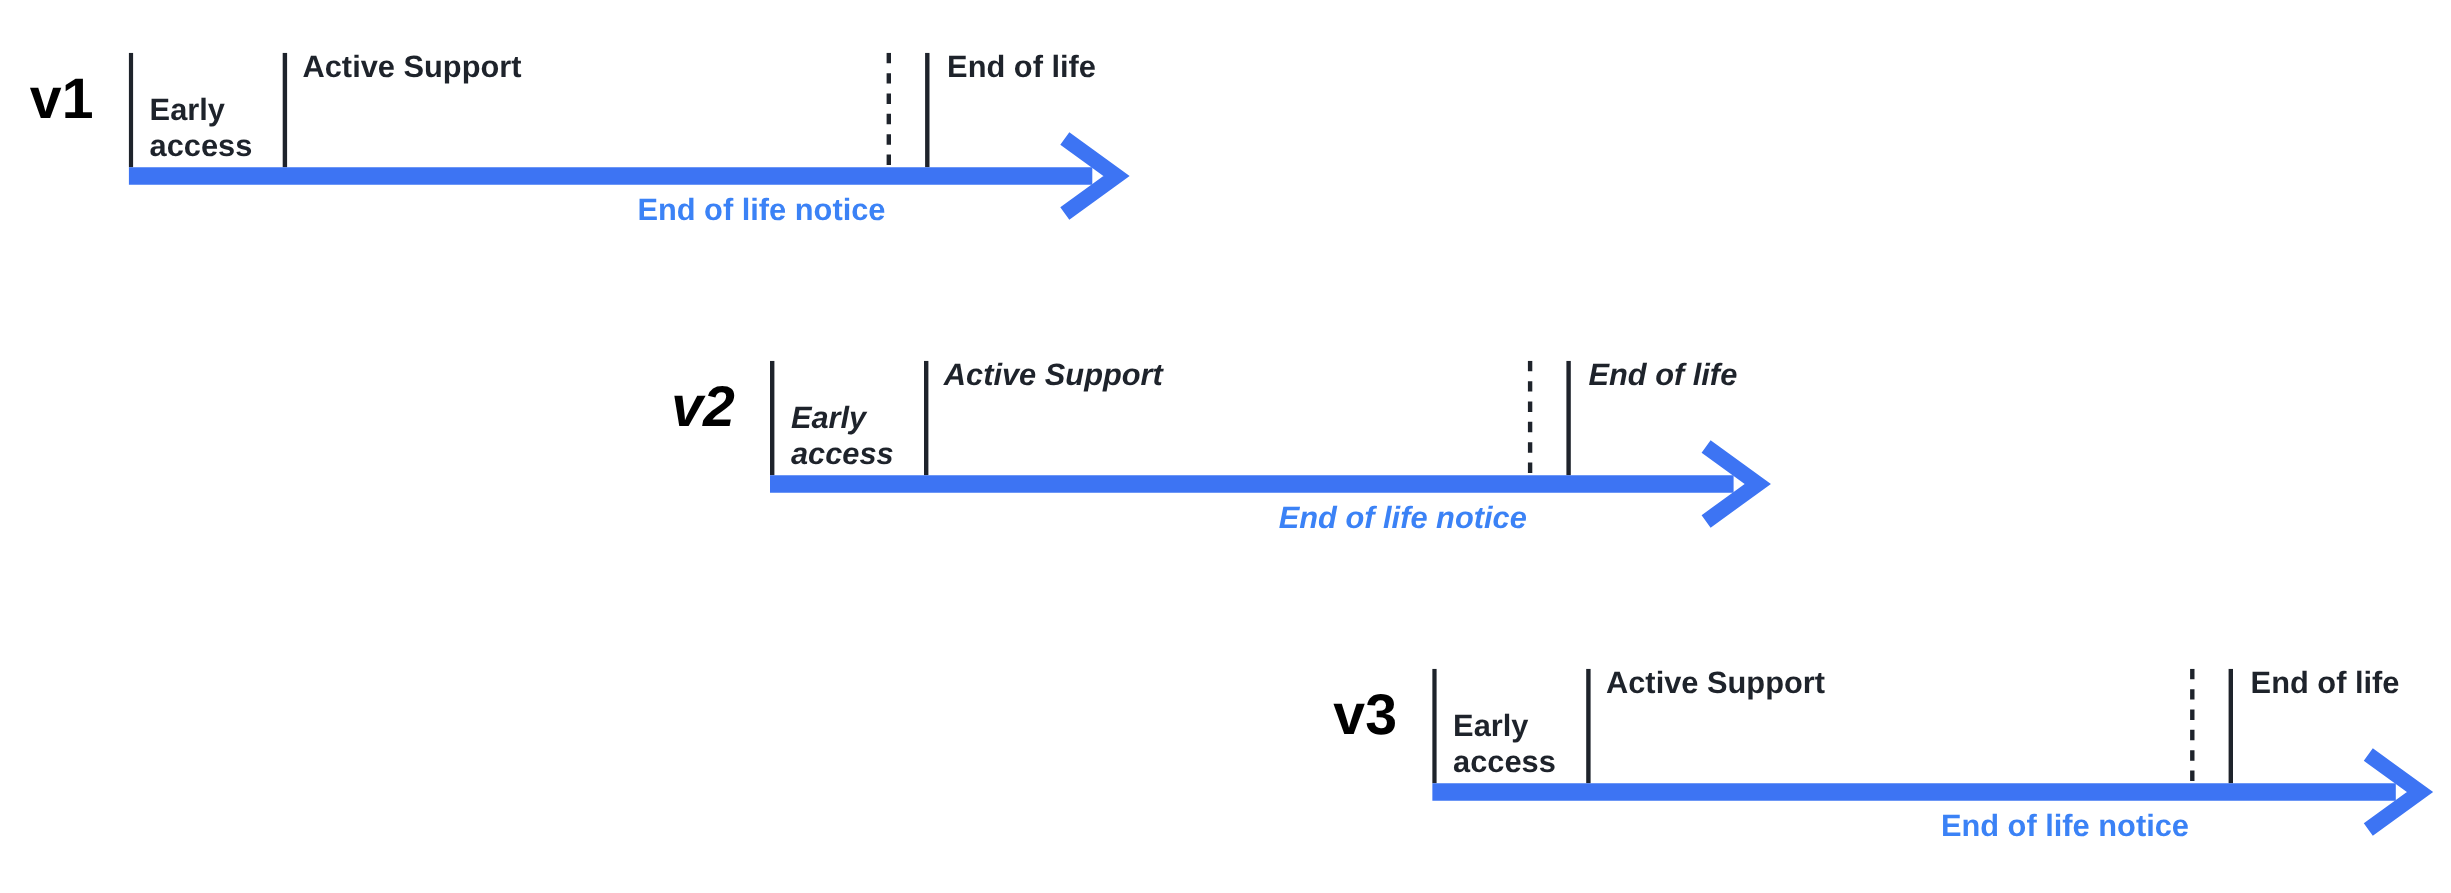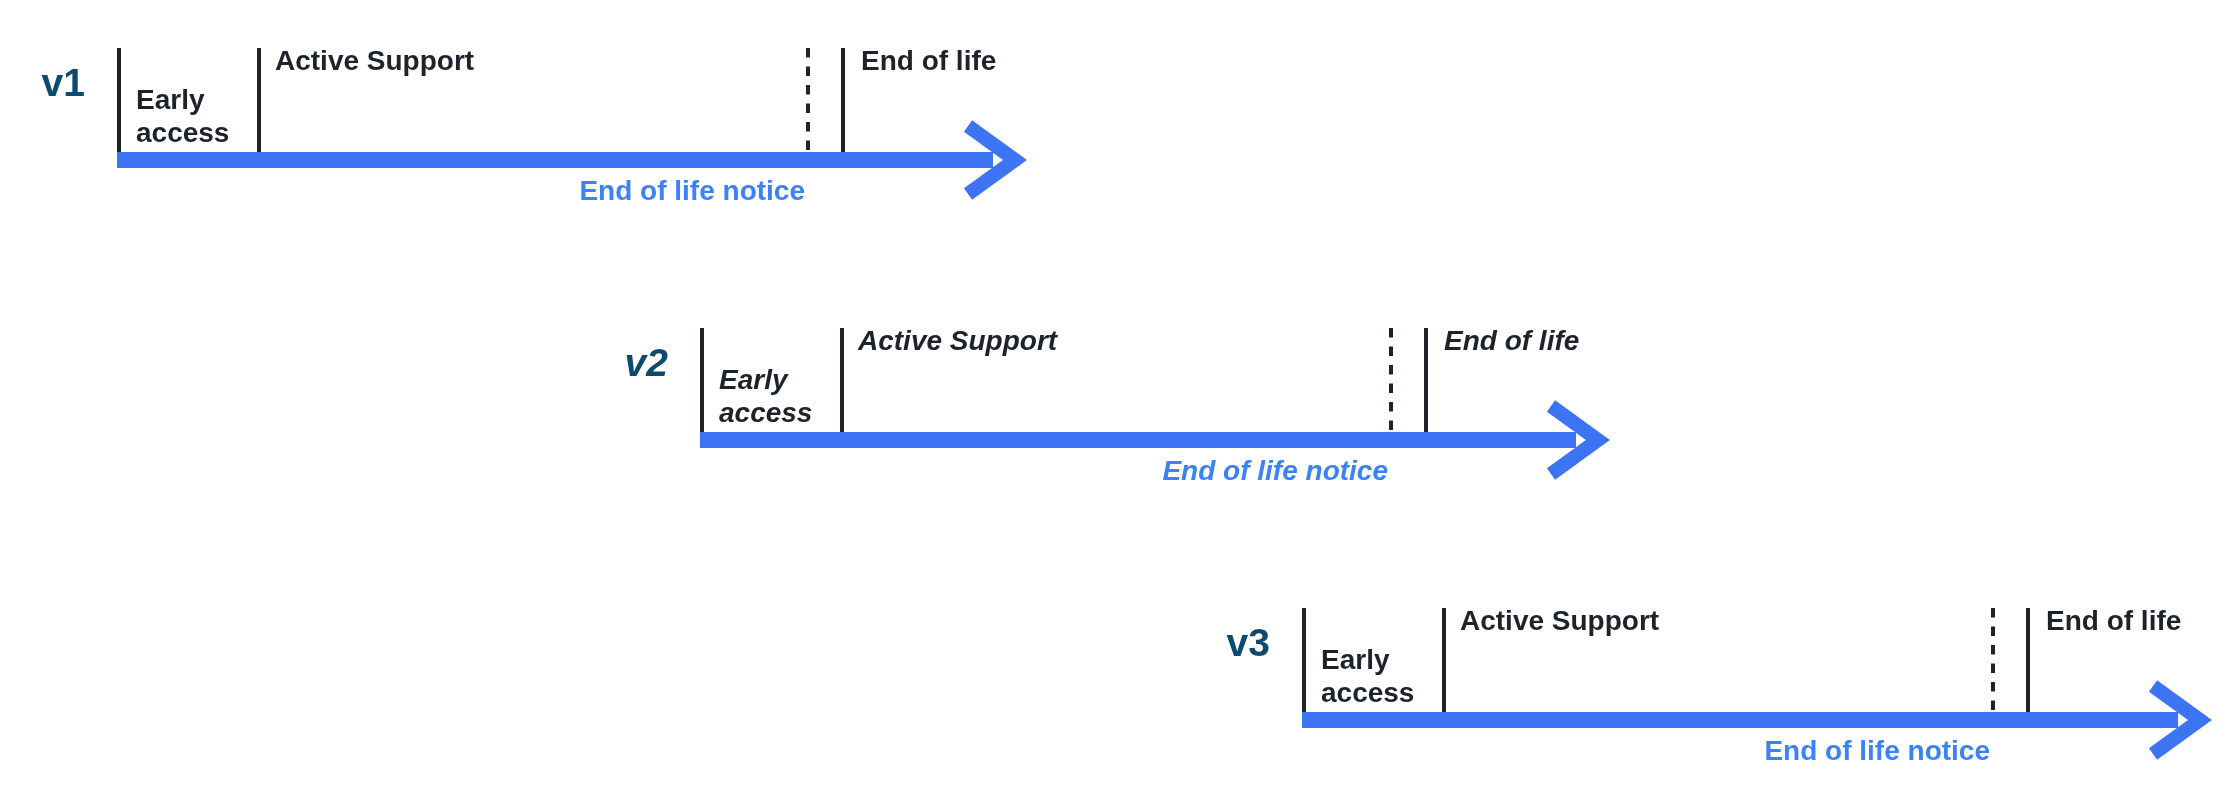--- a/index.html
+++ b/index.html
@@ -24,24 +24,24 @@
   #row-v1 { left: 117px; top: 48px; }
   #row-v2 { left: 700px; top: 328px; font-style: italic; }
   #row-v3 { left: 1302px; top: 608px; }
 
   .version-label {
     position: absolute;
     left: -92px;
     top: 14px;
     width: 60px;
     text-align: right;
-    font-size: 39px;
+    font-size: 52px;
     font-weight: 700;
     line-height: 1.08;
-    color: #0c4a6e;
+    color: #000000;
   }
   .seg-label {
     position: absolute;
     top: -4px;
     font-size: 28px;
     font-weight: 700;
     line-height: 33px;
     white-space: pre-line;
     color: #1e232b;
   }

